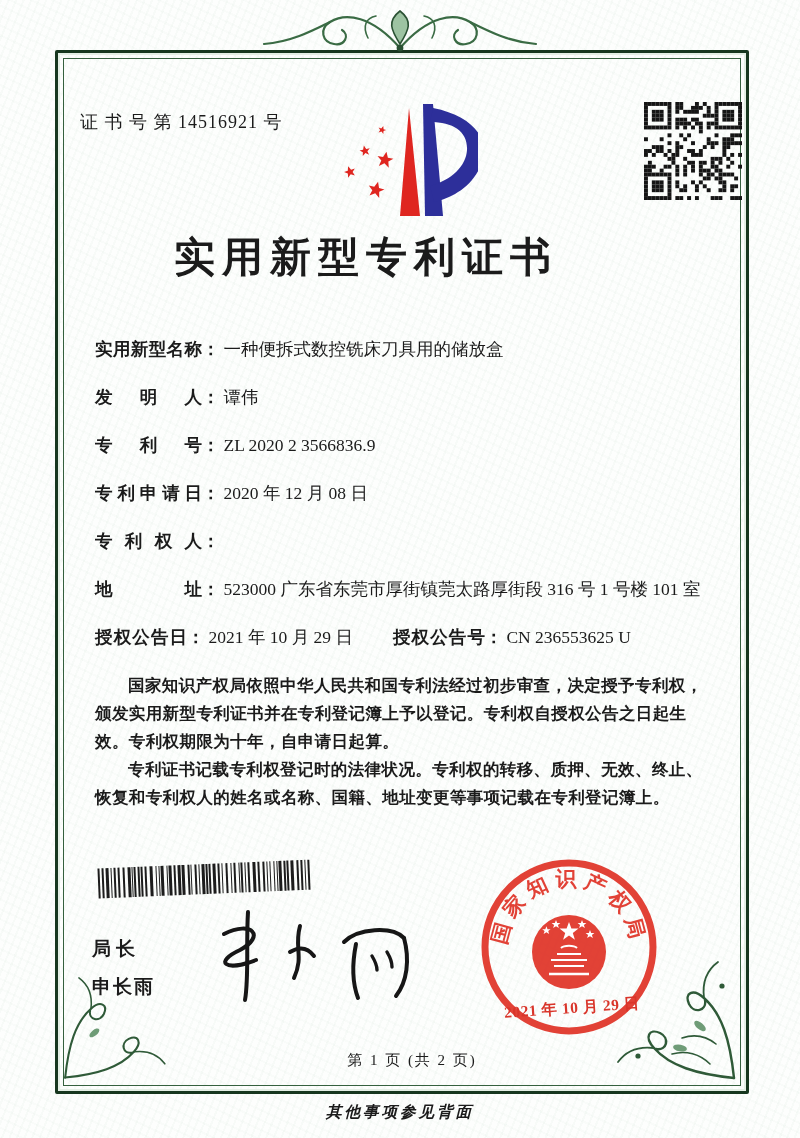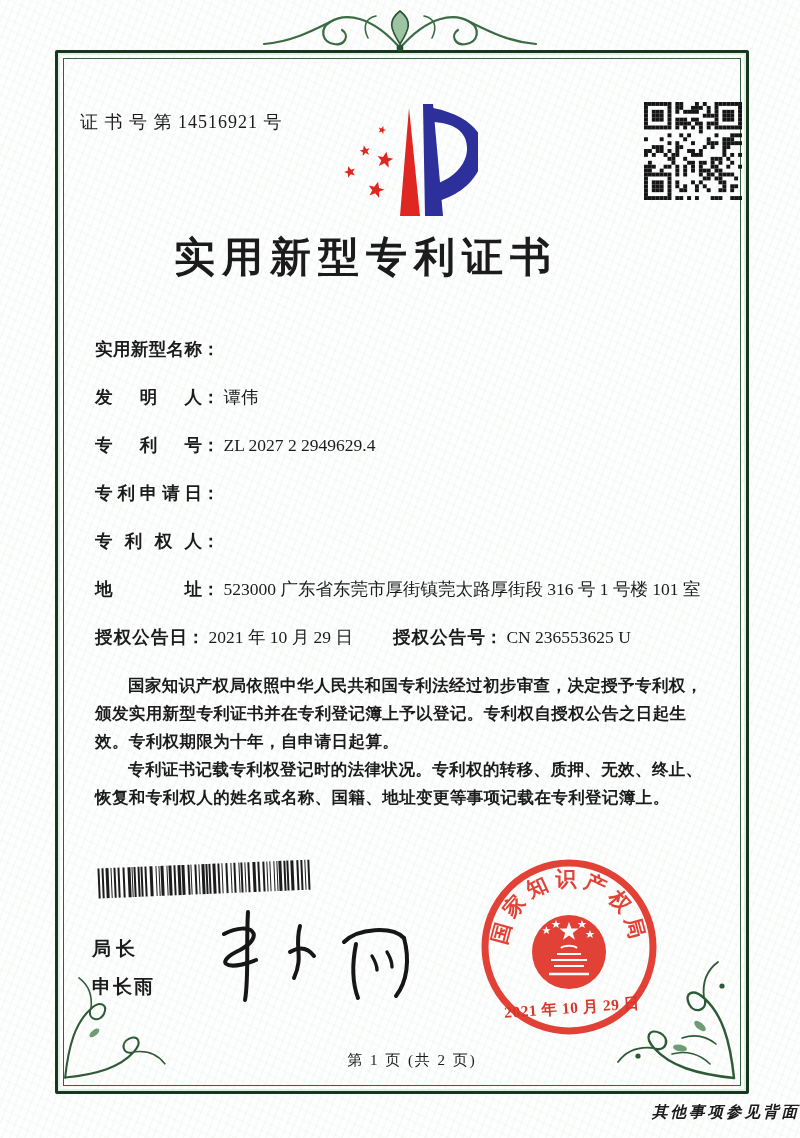--- a/index.html
+++ b/index.html
@@ -65,21 +65,21 @@
   .sig-name{position:absolute;left:92px;top:974px;font-size:19px;letter-spacing:2px;font-weight:600;}
   .signature{position:absolute;left:196px;top:898px;width:240px;height:118px;}
   .seal{position:absolute;left:478px;top:856px;width:182px;height:182px;opacity:0.93;}
   .seal-date{
     position:absolute;left:488px;top:998px;width:168px;text-align:center;
     color:#d9352a;font-size:15.5px;font-weight:700;transform:rotate(-4deg);
     letter-spacing:0.5px;
   }
   .page-no{position:absolute;left:12px;top:1051px;width:800px;text-align:center;font-size:15px;letter-spacing:2px;}
   .back-note{
-    position:absolute;left:0;top:1102px;width:800px;text-align:right;
+    position:absolute;left:0;top:1102px;width:800px;text-align:center;
     font-size:15.5px;font-style:italic;letter-spacing:3px;font-weight:600;
   }
 </style>
 </head>
 <body>
 
 <div class="page">
 
   <div class="frame-outer">
     <div class="frame-inner"></div>
@@ -416,34 +416,36 @@
       <rect x="92" y="96" width="4" height="4" fill="#151515"></rect>
       <rect x="96" y="96" width="4" height="4" fill="#151515"></rect>
     </svg>
 
   <div class="title">实用新型专利证书</div>
 
   <div class="fields">
     <div class="frow">
       <span class="flabel">实用新型名称</span>
         <span class="fcolon">：</span>
+      <span class="fvalue">一种便拆式数控铣床刀具用的储放盒</span>
     </div>
     <div class="frow">
       <span class="flabel">发明人</span>
         <span class="fcolon">：</span>
       <span class="fvalue">谭伟</span>
     </div>
     <div class="frow">
       <span class="flabel">专利号</span>
         <span class="fcolon">：</span>
-      <span class="fvalue">ZL 2027 2 2949629.4</span>
+      <span class="fvalue">ZL 2020 2 3566836.9</span>
     </div>
     <div class="frow">
       <span class="flabel">专利申请日</span>
         <span class="fcolon">：</span>
+      <span class="fvalue">2020 年 12 月 08 日</span>
     </div>
     <div class="frow">
       <span class="flabel">专利权人</span>
         <span class="fcolon">：</span>
     </div>
     <div class="frow">
       <span class="flabel">地址</span>
         <span class="fcolon">：</span>
       <span class="fvalue">523000 广东省东莞市厚街镇莞太路厚街段 316 号 1 号楼 101 室</span>
     </div>

